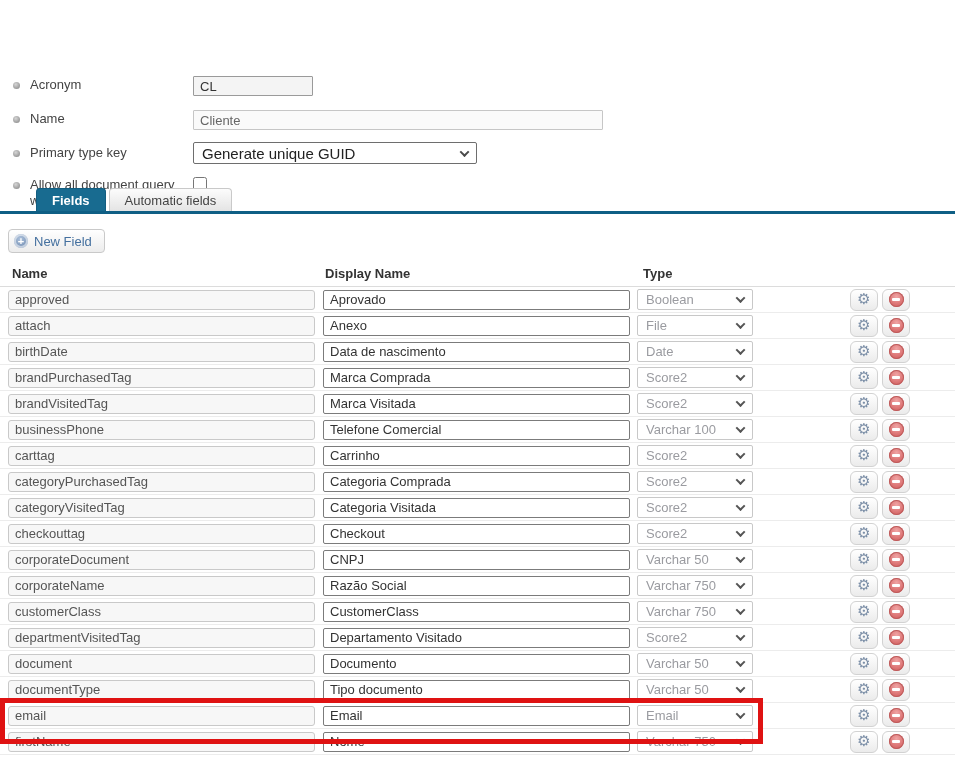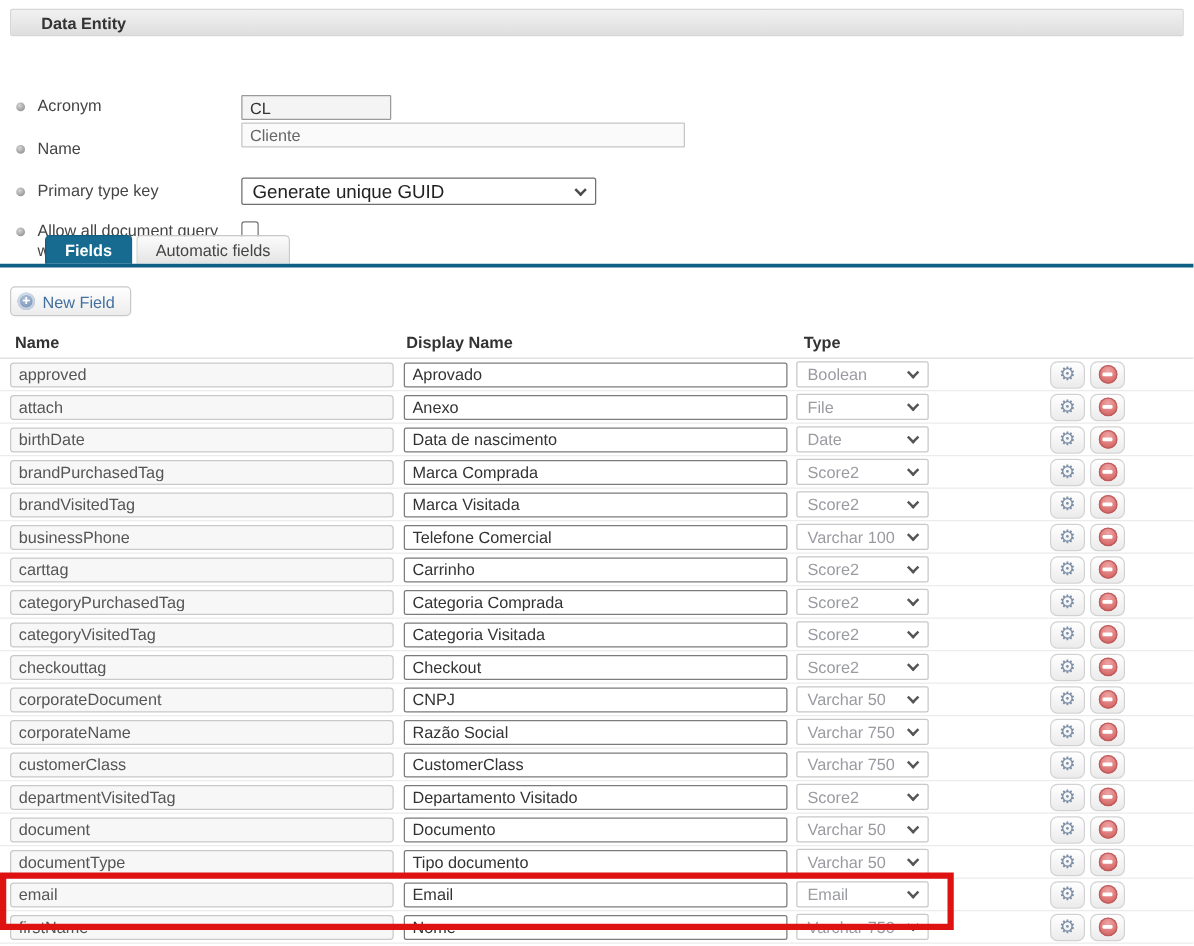--- a/index.html
+++ b/index.html
@@ -76,21 +76,21 @@
 
   .rows { position: absolute; left: 0; top: 286px; width: 955px; border-top: 1px solid #dcdcdc; }
   .row { position: relative; display: flex; align-items: center; height: 26px; border-bottom: 1px solid #ececec; }
   .inp {
     height: 20px; font-size: 13px; padding: 0 6px; border-radius: 3px;
     font-family: "Liberation Sans", sans-serif;
   }
   .inp.name { margin-left: 8px; width: 307px; background: #f7f7f7; border: 1px solid #c9c9c9; color: #555; }
   .inp.display { margin-left: 8px; width: 307px; background: #fff; border: 1px solid #7b7b7b; color: #333; border-radius: 2px; }
   .sel {
-    margin-left: 7px; width: 106px; height: 21px; border: 1px solid #c8c8c8; border-radius: 2px;
+    margin-left: 7px; width: 116px; height: 21px; border: 1px solid #c8c8c8; border-radius: 2px;
     background: #fff; display: flex; align-items: center; padding: 0 8px;
     font-size: 13px; color: #9a9ba0; cursor: default;
   }
   .sel .chev { margin-left: auto; border-color: #555; }
   .iconbtn {
     width: 28px; height: 22px; border: 1px solid #d2d2d2; border-radius: 6px;
     background: linear-gradient(#ffffff, #ebebeb);
     display: flex; align-items: center; justify-content: center; cursor: pointer; padding: 0;
   }
   .iconbtn.gear { margin-left: 97px; }
@@ -109,32 +109,29 @@
   .row.highlighted::after {
     content: ""; position: absolute; left: 0; top: -5px; width: 753px; height: 36px;
     border: 5px solid var(--highlight, #df1212); pointer-events: none; z-index: 5;
   }
 </style>
 </head>
 <body>
 
 <div class="wrap">
 
-  <div class="panel-header">
-    <span>Data Entity</span>
-  </div>
 
   <div class="form">
     <span class="bullet" style="top:46px"></span>
     <label class="flabel" style="top:41px">Acronym</label>
     <input class="txt" style="top: 40px; width: 120px;" readonly="" value="CL">
 
     <span class="bullet" style="top:80px"></span>
     <label class="flabel" style="top:75px">Name</label>
-    <input class="txt dim" style="top: 62px; width: 355px;" readonly="" value="Cliente">
+    <input class="txt dim" style="top: 74px; width: 410px;" readonly="" value="Cliente">
 
     <span class="bullet" style="top:114px"></span>
     <label class="flabel" style="top:109px">Primary type key</label>
     <div class="bigsel" style="top:106px">
       <span>Generate unique GUID</span>
       <span class="chev"></span>
     </div>
 
     <span class="bullet" style="top:146px"></span>
     <label class="flabel" style="top:141px; width:170px">Allow all document query without filter</label>

